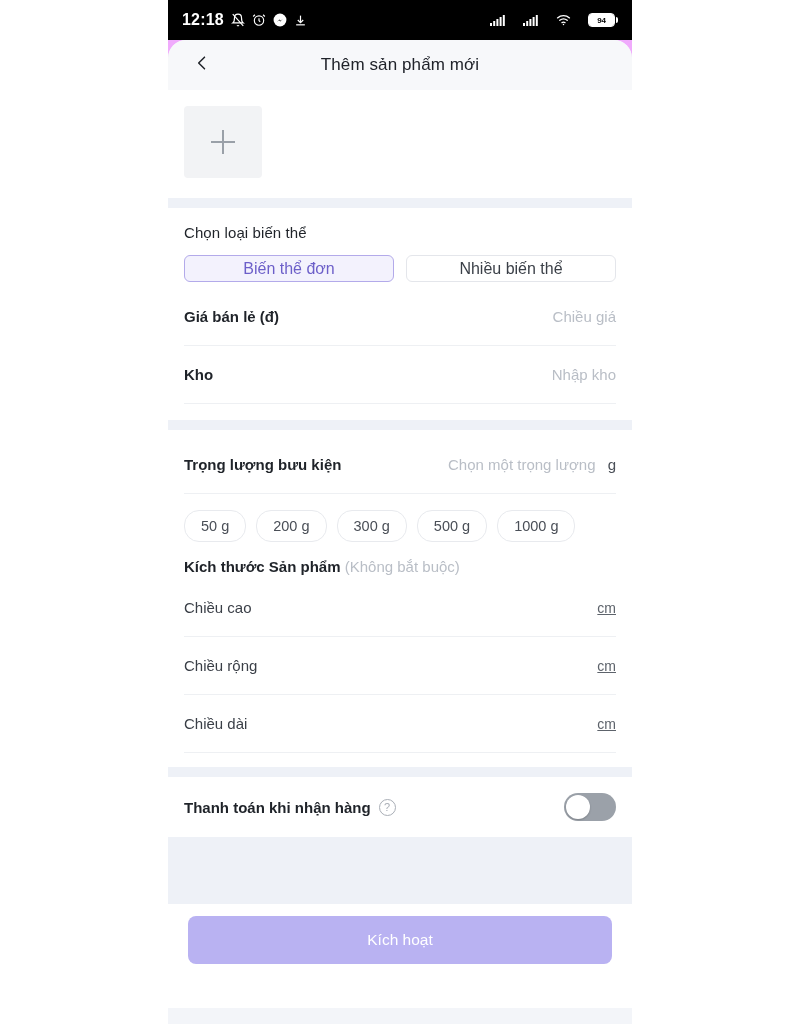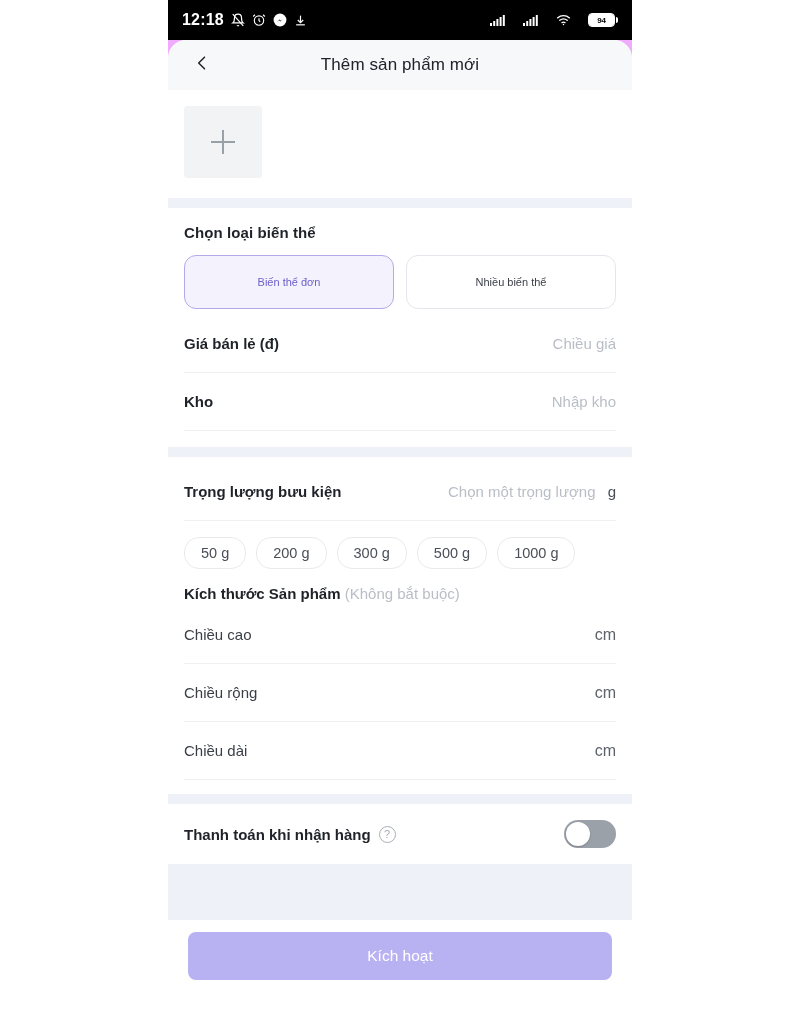--- a/index.html
+++ b/index.html
@@ -100,31 +100,31 @@
     position:relative; width:24px; height:24px;
   }
   .plus:before, .plus:after {
     content:""; position:absolute; background:#9aa0a8;
   }
   .plus:before { left:0; top:11px; width:24px; height:1.8px; }
   .plus:after  { top:0; left:11px; height:24px; width:1.8px; }
 
   
   .sec-label {
-    font-size:15px; color:#1f2329; font-weight:700;
+    font-size:15px; color:#1f2329; font-weight:400;
     letter-spacing:0.1px;
   }
   .variant-row {
     display:flex; gap:12px; margin-top:14px;
   }
   .vbtn {
-    flex:1; height:54px;
-    border-radius:12px;
-    display:flex; align-items:center; justify-content:center;
-    font-size:11px;
+    flex:1; height:27px;
+    border-radius:6px;
+    display:flex; align-items:center; justify-content:center;
+    font-size:16px;
     cursor:pointer;
     border:1px solid #e4e6eb;
     background:#ffffff;
     color:#3a3f47;
   }
   .vbtn.active {
     background:#f3f2fd;
     border:1px solid #b3aaea;
     color:#6c5fc9;
   }
@@ -136,21 +136,21 @@
     border-bottom:1px solid #eef0f3;
   }
   .frow.last { border-bottom:1px solid #eef0f3; }
   .frow .lbl {
     font-size:15px; color:#1f2329; font-weight:700;
   }
   .frow .lbl.reg { font-weight:400; color:#3a3f47; font-size:15px; }
   .frow .val {
     margin-left:auto; font-size:15px; color:#b9bec6; text-align:right;
   }
-  .frow .unit { margin-left:auto; font-size:16px; color:#5d636b; }
+  .frow .unit { margin-left:auto; font-size:14px; color:#5d636b;text-decoration:underline; }
   .frow .val .unit-dark { color:#4a4f57; margin-left:8px; }
 
   
   .chips {
     display:flex; flex-wrap:wrap; gap:10px;
     padding:16px 0 6px 0;
   }
   .chip {
     border:1px solid #e8eaee;
     border-radius:15px;
@@ -188,21 +188,21 @@
   .knob {
     position:absolute; left:2px; top:2px;
     width:24px; height:24px; border-radius:50%;
     background:#ffffff;
     box-shadow:0 1px 2px rgba(0,0,0,.2);
   }
 
   
   .footer {
     position:absolute;
-    left:0; bottom:0;
+    left:0; bottom:16px;
     width:464px; height:104px;
     background:#ffffff;
     display:flex; align-items:flex-start; justify-content:center;
     padding-top:12px;
   }
   .cta {
     width:424px; height:48px;
     background:#b9b2f2;
     border-radius:8px;
     color:#ffffff; font-size:15.5px;

